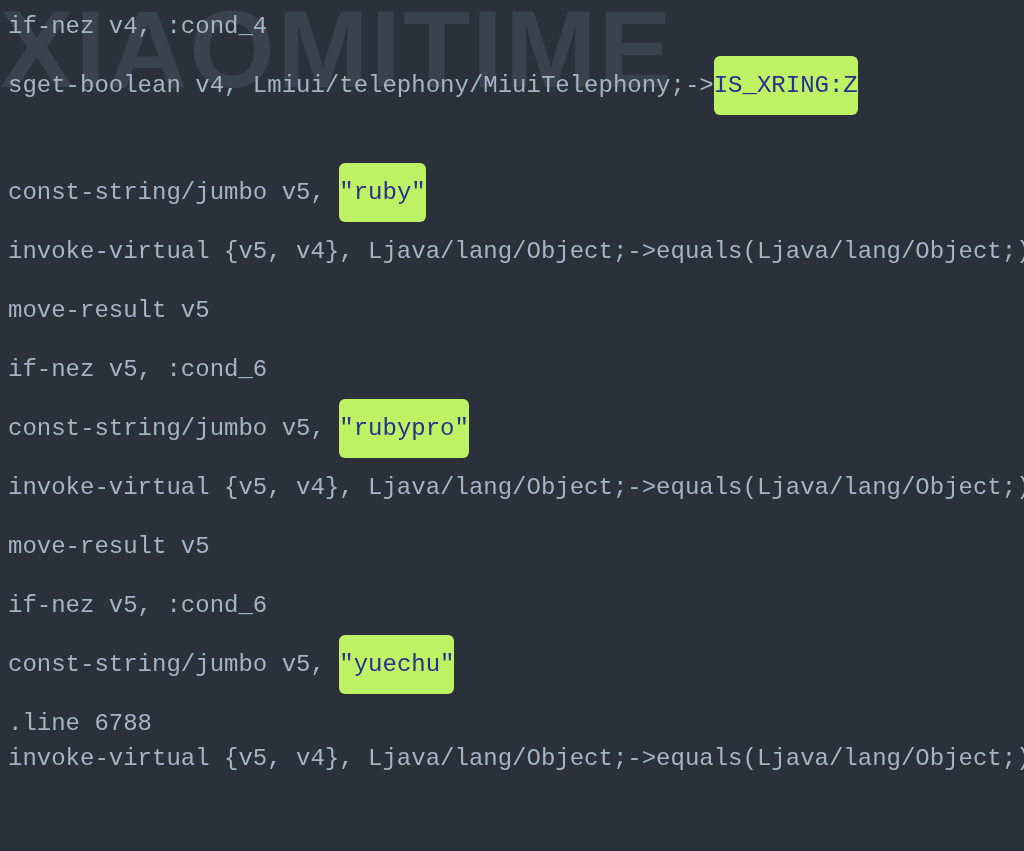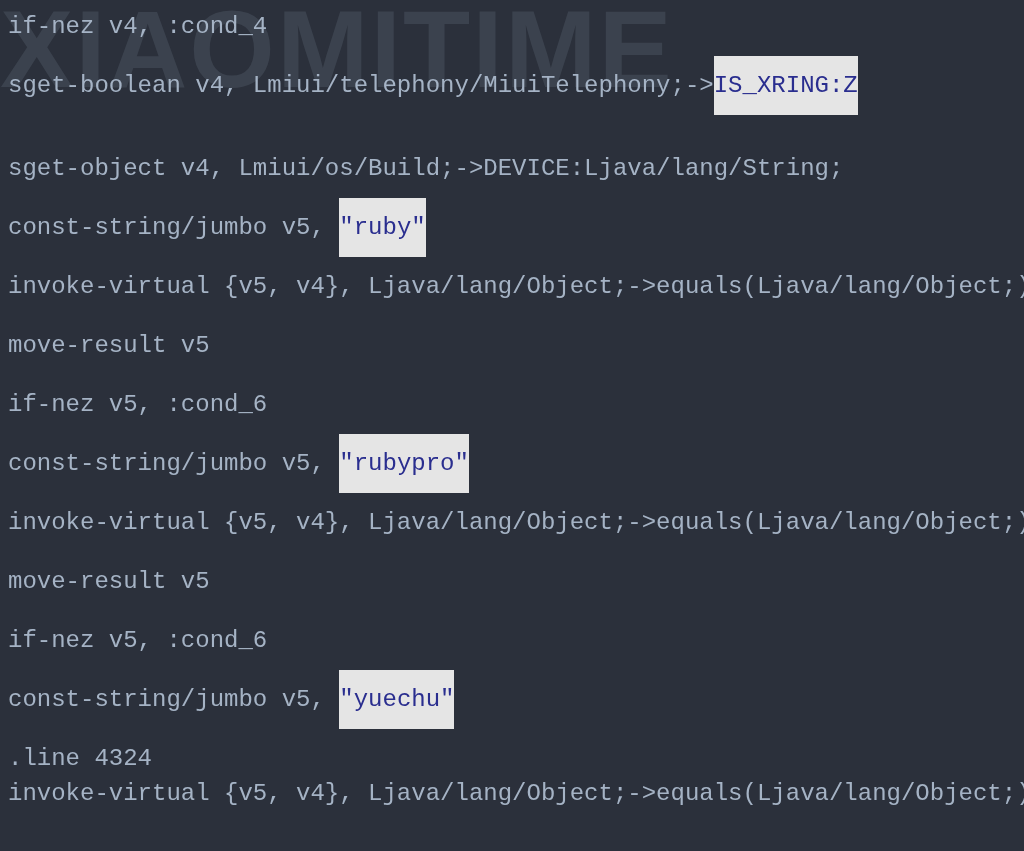--- a/index.html
+++ b/index.html
@@ -37,51 +37,51 @@
       line-height: 1.45;
     }
     .line {
       white-space: pre;
       min-height: 35px;
     }
     .blank {
       height: 24px;
     }
     .hl {
-      background-color: #e5e5e5;
+      background-color: #bef264;
       color: #2a2e8f;
       padding: 16px 0;
+      border-radius: 6px;
     }
   </style>
 </head>
 <body>
 
 <div class="watermark">XIAOMITIME</div>
 
 <div class="code-area">
   <div class="line"><span>if-nez v4, :cond_4</span></div>
   <div class="blank"></div>
   <div class="line"><span>sget-boolean v4, Lmiui/telephony/MiuiTelephony;-&gt;</span><span class="hl">IS_XRING:Z</span></div>
   <div class="blank"></div>
   <div class="blank"></div>
-  <div class="line"><span>sget-object v4, Lmiui/os/Build;-&gt;DEVICE:Ljava/lang/String;</span></div>
   <div class="blank"></div>
   <div class="line"><span>const-string/jumbo v5, </span><span class="hl">"ruby"</span></div>
   <div class="blank"></div>
   <div class="line"><span>invoke-virtual {v5, v4}, Ljava/lang/Object;-&gt;equals(Ljava/lang/Object;)Z</span></div>
   <div class="blank"></div>
   <div class="line"><span>move-result v5</span></div>
   <div class="blank"></div>
   <div class="line"><span>if-nez v5, :cond_6</span></div>
   <div class="blank"></div>
   <div class="line"><span>const-string/jumbo v5, </span><span class="hl">"rubypro"</span></div>
   <div class="blank"></div>
   <div class="line"><span>invoke-virtual {v5, v4}, Ljava/lang/Object;-&gt;equals(Ljava/lang/Object;)Z</span></div>
   <div class="blank"></div>
   <div class="line"><span>move-result v5</span></div>
   <div class="blank"></div>
   <div class="line"><span>if-nez v5, :cond_6</span></div>
   <div class="blank"></div>
   <div class="line"><span>const-string/jumbo v5, </span><span class="hl">"yuechu"</span></div>
   <div class="blank"></div>
-  <div class="line"><span>.line 4324</span></div>
+  <div class="line"><span>.line 6788</span></div>
   <div class="line"><span>invoke-virtual {v5, v4}, Ljava/lang/Object;-&gt;equals(Ljava/lang/Object;)Z</span></div>
 </div>
 
 </body></html>

